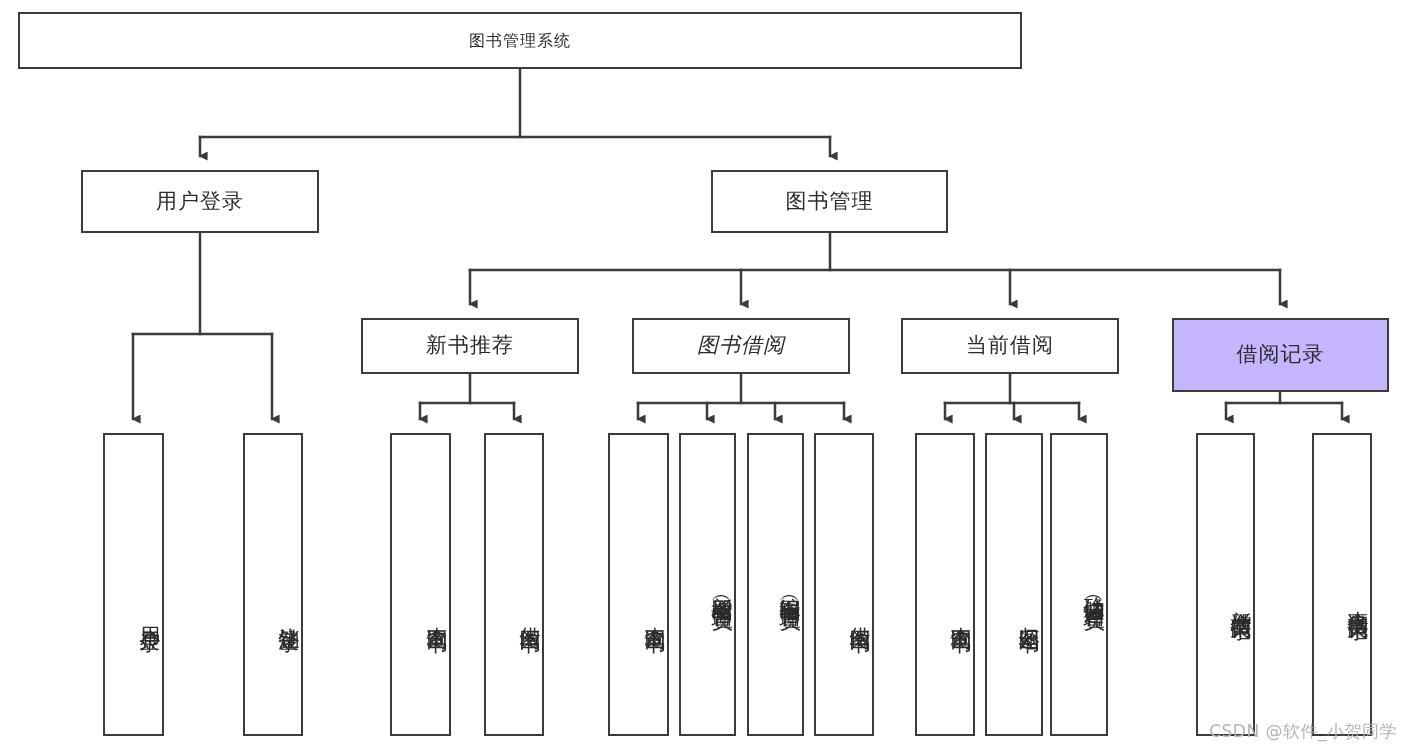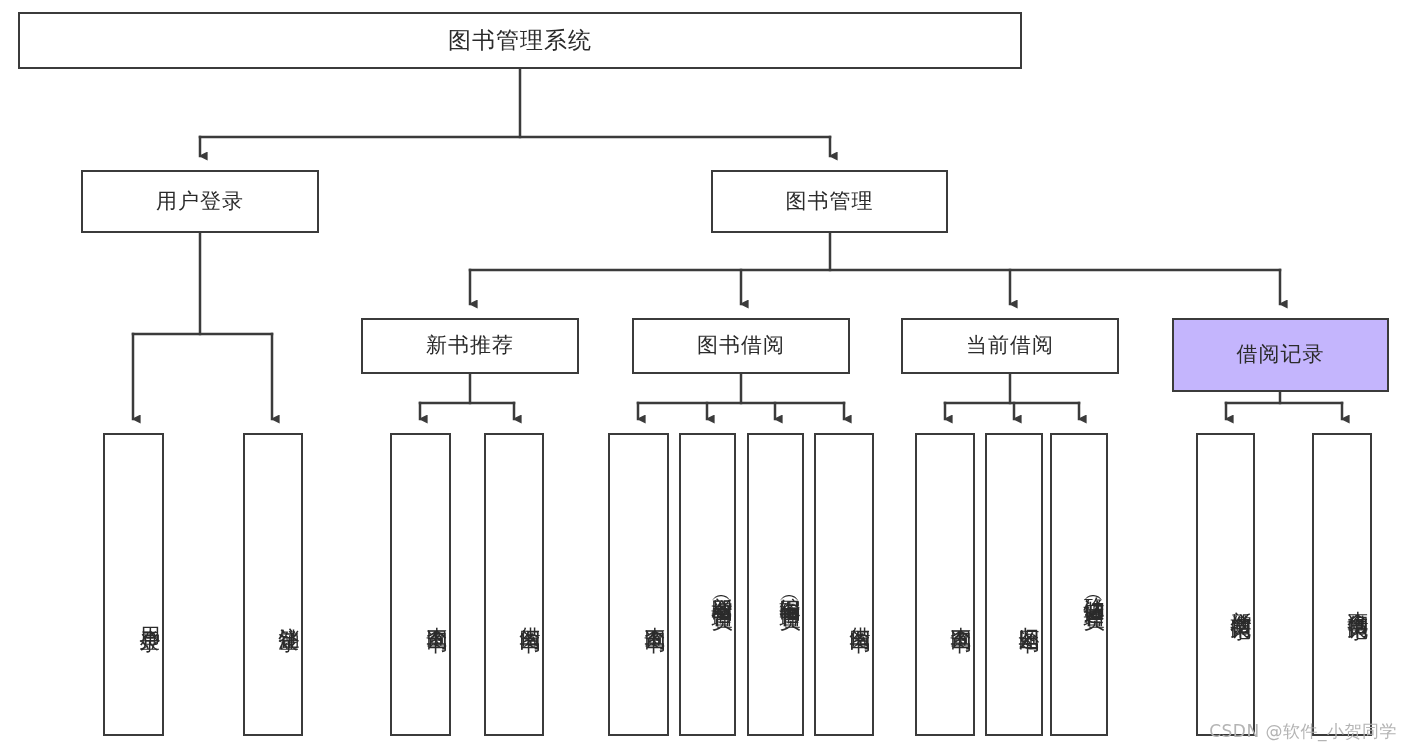--- a/index.html
+++ b/index.html
@@ -35,21 +35,21 @@
     align-items: center;
     justify-content: center;
     color: #2b2b2b;
   }
   .node-h {
     font-size: 21px;
     letter-spacing: 1px;
     line-height: 1.2;
   }
   .node-root {
-    font-size: 23px;
+    font-size: 16px;
   }
   .node-leaf {
     writing-mode: vertical-rl;
     text-orientation: upright;
     align-items: flex-start;
     justify-content: center;
     font-size: 21px;
     line-height: 1.18;
     letter-spacing: 2px;
     padding-top: 14px;
@@ -134,21 +134,21 @@
   <div class="node node-h" id="node-user-login" style="left: 81px; top: 170px; width: 238px; height: 63px; border-color: rgb(59, 59, 59); background: rgb(255, 255, 255); color: rgb(43, 43, 43);">
     <span>用户登录</span>
   </div>
   <div class="node node-h" id="node-book-manage" style="left: 711px; top: 170px; width: 237px; height: 63px; border-color: rgb(59, 59, 59); background: rgb(255, 255, 255); color: rgb(43, 43, 43);">
     <span>图书管理</span>
   </div>
 
   <div class="node node-h" id="node-new-book-rec" style="left: 361px; top: 318px; width: 218px; height: 56px; border-color: rgb(59, 59, 59); background: rgb(255, 255, 255); color: rgb(43, 43, 43); justify-content: center;">
     <span>新书推荐</span>
   </div>
-  <div class="node node-h" id="node-book-borrow" style="left: 632px; top: 318px; width: 218px; height: 56px; border-color: rgb(59, 59, 59); background: rgb(255, 255, 255); color: rgb(43, 43, 43);">
+  <div class="node node-h" id="node-book-borrow" style="left: 632px; top: 318px; width: 218px; height: 56px; border-color: rgb(59, 59, 59); background: rgb(255, 255, 255); color: rgb(43, 43, 43); font-style: italic;">
     <span>图书借阅</span>
   </div>
   <div class="node node-h" id="node-current-borrow" style="left: 901px; top: 318px; width: 218px; height: 56px; border-color: rgb(59, 59, 59); background: rgb(255, 255, 255); color: rgb(43, 43, 43);">
     <span>当前借阅</span>
   </div>
   <div class="node node-h" id="node-borrow-record" style="left: 1172px; top: 318px; width: 217px; height: 74px; border-color: rgb(59, 59, 59); background: #c4b5fd; color: rgb(43, 43, 43);">
     <span>借阅记录</span>
   </div>
 
   <div class="node node-leaf leaf-pad-small" id="leaf-0" style="left: 103px; top: 433px; width: 61px; height: 303px; border-color: rgb(59, 59, 59); background: rgb(255, 255, 255); color: rgb(43, 43, 43);">

